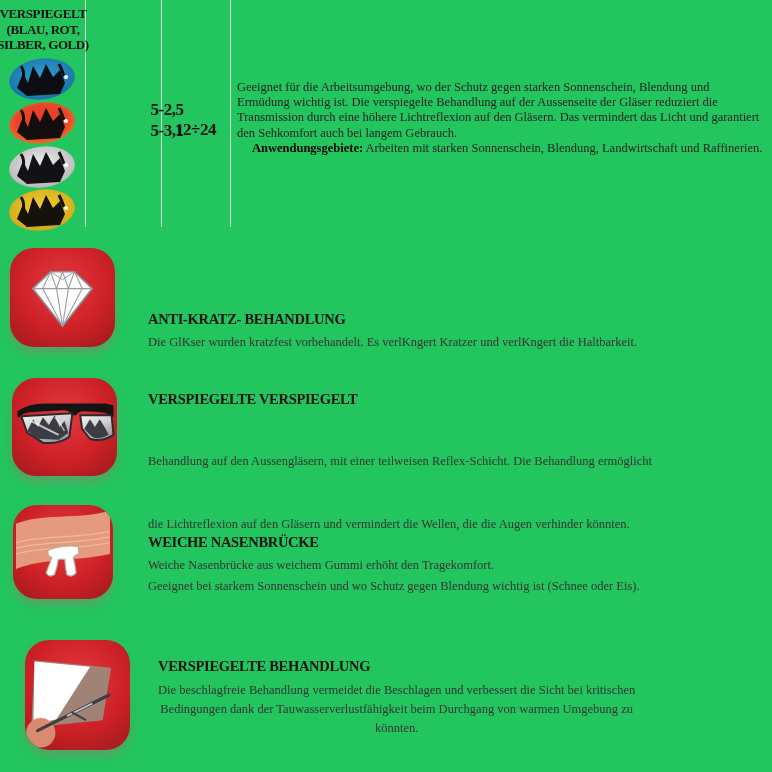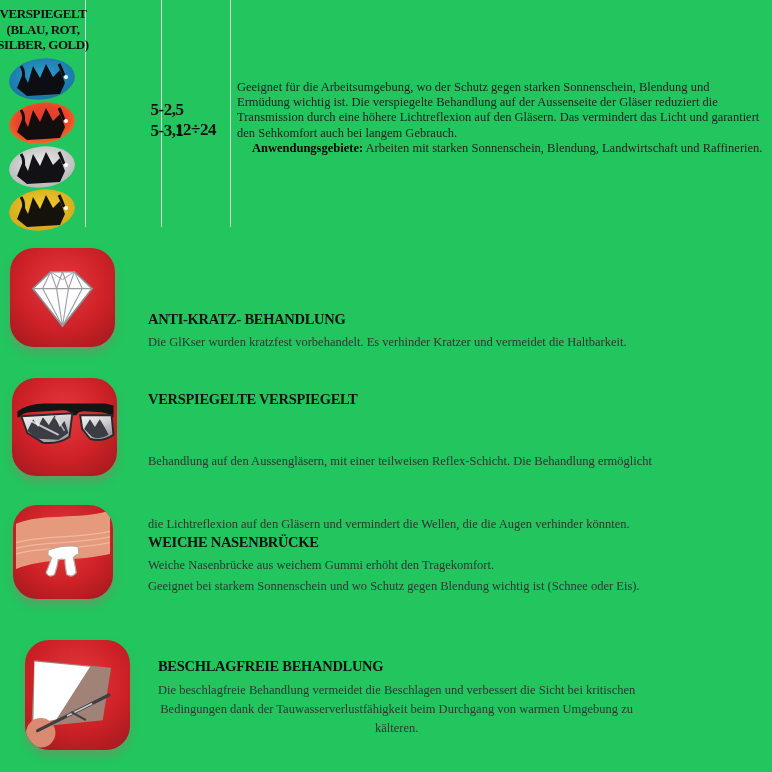--- a/index.html
+++ b/index.html
@@ -144,21 +144,21 @@
     <svg viewBox="0 0 100 100">
       <path d="M20,41 L38,24 L62,24 L80,41 L50,79 Z" fill="#fdfdfd" stroke="#8d8d95" stroke-width="1.6"></path>
       <path d="M20,41 L80,41 M38,24 L30,41 M38,24 L44,41 M50,24 L44,41 M50,24 L56,41 M62,24 L56,41 M62,24 L70,41
                M30,41 L50,79 M44,41 L50,79 M56,41 L50,79 M70,41 L50,79" stroke="#9b9ba3" stroke-width="1.1" fill="none"></path>
       <path d="M38,24 L50,32 L62,24" stroke="#9b9ba3" stroke-width="1" fill="none"></path>
     </svg>
   </div>
   <div class="ftext" style="left:148px;top:279px;margin-top:32px;">
     <div class="ftitle">ANTI-KRATZ- BEHANDLUNG</div>
     <div class="fbody lh1">
-      <div class="ln">Die GlKser wurden kratzfest vorbehandelt. Es verhinder Kratzer und vermeidet die Haltbarkeit.</div>
+      <div class="ln">Die GlKser wurden kratzfest vorbehandelt. Es verlKngert Kratzer und verlKngert die Haltbarkeit.</div>
     </div>
   </div>
 
   <div class="ficon" style="left:12px;top:378px;width:105px;height:98px;">
     <svg viewBox="0 0 100 100">
       <defs>
           <linearGradient id="lensSil" x1="0" y1="0" x2="0.6" y2="1">
         <stop offset="0%" stop-color="#f4f4f4"></stop>
             <stop offset="55%" stop-color="#cfcfd2"></stop>
             <stop offset="100%" stop-color="#9a9aa0"></stop>
@@ -200,21 +200,21 @@
     <svg viewBox="0 0 100 100">
       <path d="M9,17 L82,24 L74,74 L6,81 Z" fill="#a08376"></path>
       <path d="M9,18 L62,23 C52,38 40,58 30,73 L8,78 Z" fill="#ffffff"></path>
       <circle cx="15" cy="86" r="14" fill="#d98a70"></circle>
       <path d="M12,84 L80,50" stroke="#3f3f43" stroke-width="3" stroke-linecap="round"></path>
       <path d="M40,70 L64,58" stroke="#c9c9ce" stroke-width="1.6"></path>
       <path d="M44,66 L58,74" stroke="#3f3f43" stroke-width="2"></path>
     </svg>
   </div>
   <div class="ftext" style="left:158px;top:658px;">
-    <div class="ftitle">BESCHLAGFREIE BEHANDLUNG</div>
+    <div class="ftitle">VERSPIEGELTE BEHANDLUNG</div>
     <div class="fbody lh3">
       <div class="ln">Die beschlagfreie Behandlung vermeidet die Beschlagen und verbessert die Sicht bei kritischen</div>
       <div class="ln">Bedingungen dank der Tauwasserverlustfähigkeit beim Durchgang von warmen Umgebung zu</div>
-      <div class="ln">kälteren.</div>
+      <div class="ln">könnten.</div>
     </div>
   </div>
 
 </div>
 
 </body></html>

